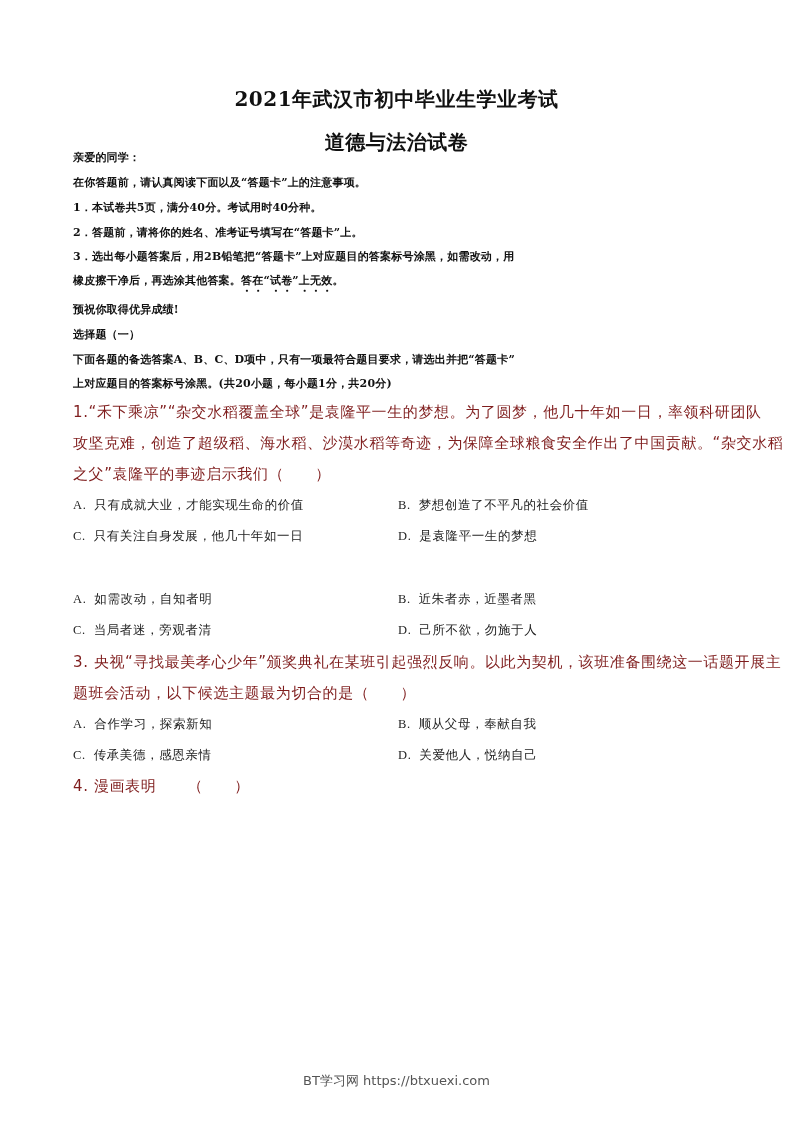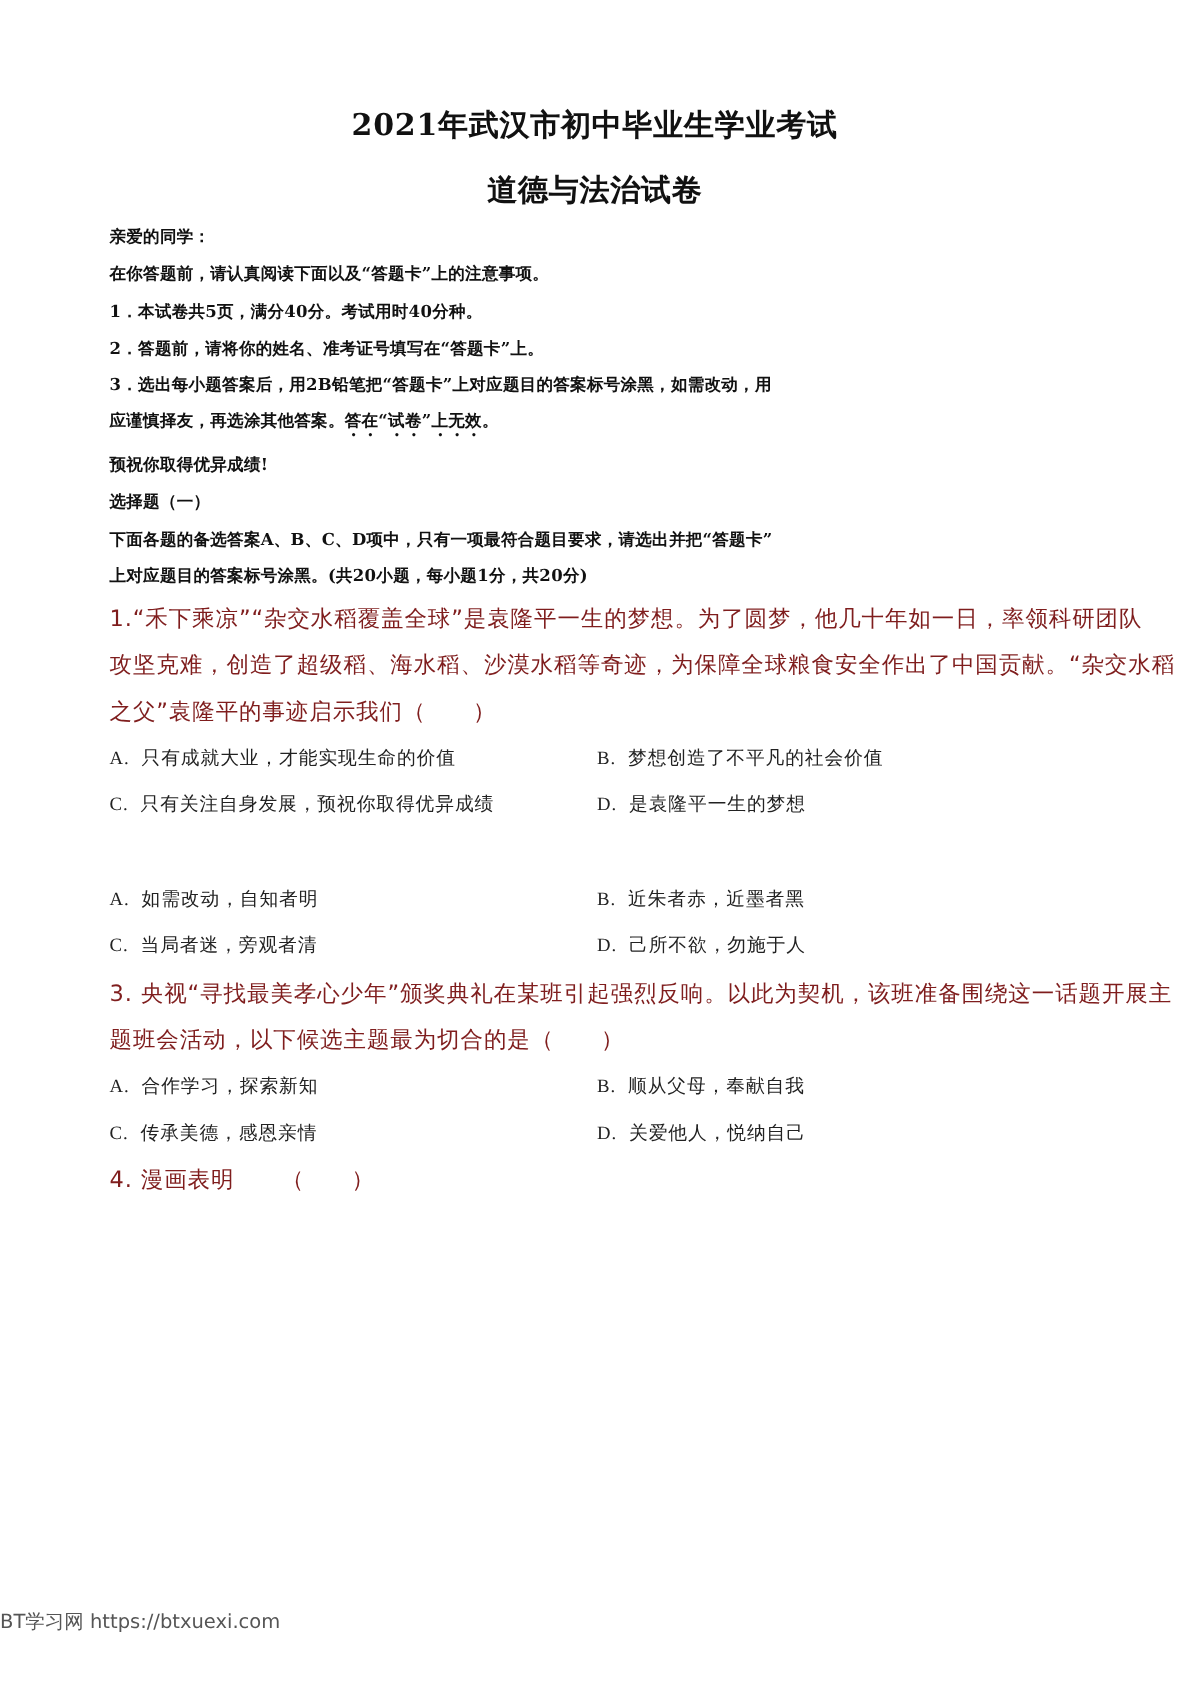--- a/index.html
+++ b/index.html
@@ -6,20 +6,21 @@
     body {
       width: 793px; height: 1122px; position: relative; overflow: hidden;
       font-family: "DejaVu Serif", "Liberation Serif", serif;
       color: #111;
     }
     .page { position: absolute; left: 0; top: 0; width: 793px; height: 1122px; }
     .title {
       position: absolute; left: 0; width: 793px; text-align: center;
       font-weight: bold; font-size: 20px; letter-spacing: 0.5px;
       font-family: "DejaVu Serif", "Liberation Serif", serif;
+      margin-top: 16px;
     }
     .t1 { top: 70px; }
     .t2 { top: 113px; }
     .bline {
       position: absolute; left: 73px; font-weight: bold; font-size: 11px;
       line-height: 18px; white-space: nowrap;
       font-family: "DejaVu Serif", "Liberation Serif", serif;
       letter-spacing: 0.2px;
     }
     .dotted { text-emphasis: dot; -webkit-text-emphasis: dot; text-emphasis-position: under; -webkit-text-emphasis-position: under; }
@@ -29,59 +30,59 @@
       font-family: "DejaVu Sans", "Liberation Sans", sans-serif;
       letter-spacing: 0.6px;
     }
     .opt {
       position: absolute; font-size: 12.5px; line-height: 16px; white-space: nowrap; color: #222;
       font-family: Liberation Serif, serif;
       letter-spacing: 0.6px;
     }
     .opt .letter { margin-right: 8px; }
     .footer {
-      position: absolute; top: 1072px; left: 0; width: 793px; text-align: left;
+      position: absolute; top: 1072px; left: 0; width: 793px; text-align: center;
       font-size: 13px; color: #555;
       font-family: "DejaVu Sans", "Liberation Sans", sans-serif;
     }
   </style>
 </head>
 <body>
 
 <div class="page">
 
   <div class="title t1">2021年武汉市初中毕业生学业考试</div>
   <div class="title t2">道德与法治试卷</div>
 
   <div class="bline" style="top:149px">亲爱的同学：</div>
   <div class="bline" style="top:174px">在你答题前，请认真阅读下面以及“答题卡”上的注意事项。</div>
   <div class="bline" style="top:199px">1．本试卷共5页，满分40分。考试用时40分种。</div>
   <div class="bline" style="top:224px">2．答题前，请将你的姓名、准考证号填写在“答题卡”上。</div>
   <div class="bline" style="top:248px">3．选出每小题答案后，用2B铅笔把“答题卡”上对应题目的答案标号涂黑，如需改动，用</div>
   <div class="bline" style="top:272px">
-    <span>应谨慎择友，再选涂其他答案。</span><span class="dotted">答在“试卷”上无效</span><span>。</span>
+    <span>橡皮擦干净后，再选涂其他答案。</span><span class="dotted">答在“试卷”上无效</span><span>。</span>
   </div>
   <div class="bline" style="top:301px">预祝你取得优异成绩!</div>
 
   <div class="bline" style="top:326px">选择题（一）</div>
   <div class="bline" style="top:351px">下面各题的备选答案A、B、C、D项中，只有一项最符合题目要求，请选出并把“答题卡”</div>
   <div class="bline" style="top:375px">上对应题目的答案标号涂黑。(共20小题，每小题1分，共20分)</div>
 
   <div class="qline" style="top:404px">1.“禾下乘凉”“杂交水稻覆盖全球”是袁隆平一生的梦想。为了圆梦，他几十年如一日，率领科研团队</div>
   <div class="qline" style="top:435px">攻坚克难，创造了超级稻、海水稻、沙漠水稻等奇迹，为保障全球粮食安全作出了中国贡献。“杂交水稻</div>
   <div class="qline" style="top:466px">之父”袁隆平的事迹启示我们（　　）</div>
 
   <div class="opt" style="top:497px; left:73px">
     <span class="letter">A.</span><span>只有成就大业，才能实现生命的价值</span>
   </div>
   <div class="opt" style="top:497px; left:398px">
     <span class="letter">B.</span><span>梦想创造了不平凡的社会价值</span>
   </div>
   <div class="opt" style="top:528px; left:73px">
-    <span class="letter">C.</span><span>只有关注自身发展，预祝你取得优异成绩</span>
+    <span class="letter">C.</span><span>只有关注自身发展，他几十年如一日</span>
   </div>
   <div class="opt" style="top:528px; left:398px">
     <span class="letter">D.</span><span>是袁隆平一生的梦想</span>
   </div>
 
   <div class="opt" style="top:591px; left:73px">
     <span class="letter">A.</span><span>如需改动，自知者明</span>
   </div>
   <div class="opt" style="top:591px; left:398px">
     <span class="letter">B.</span><span>近朱者赤，近墨者黑</span>

